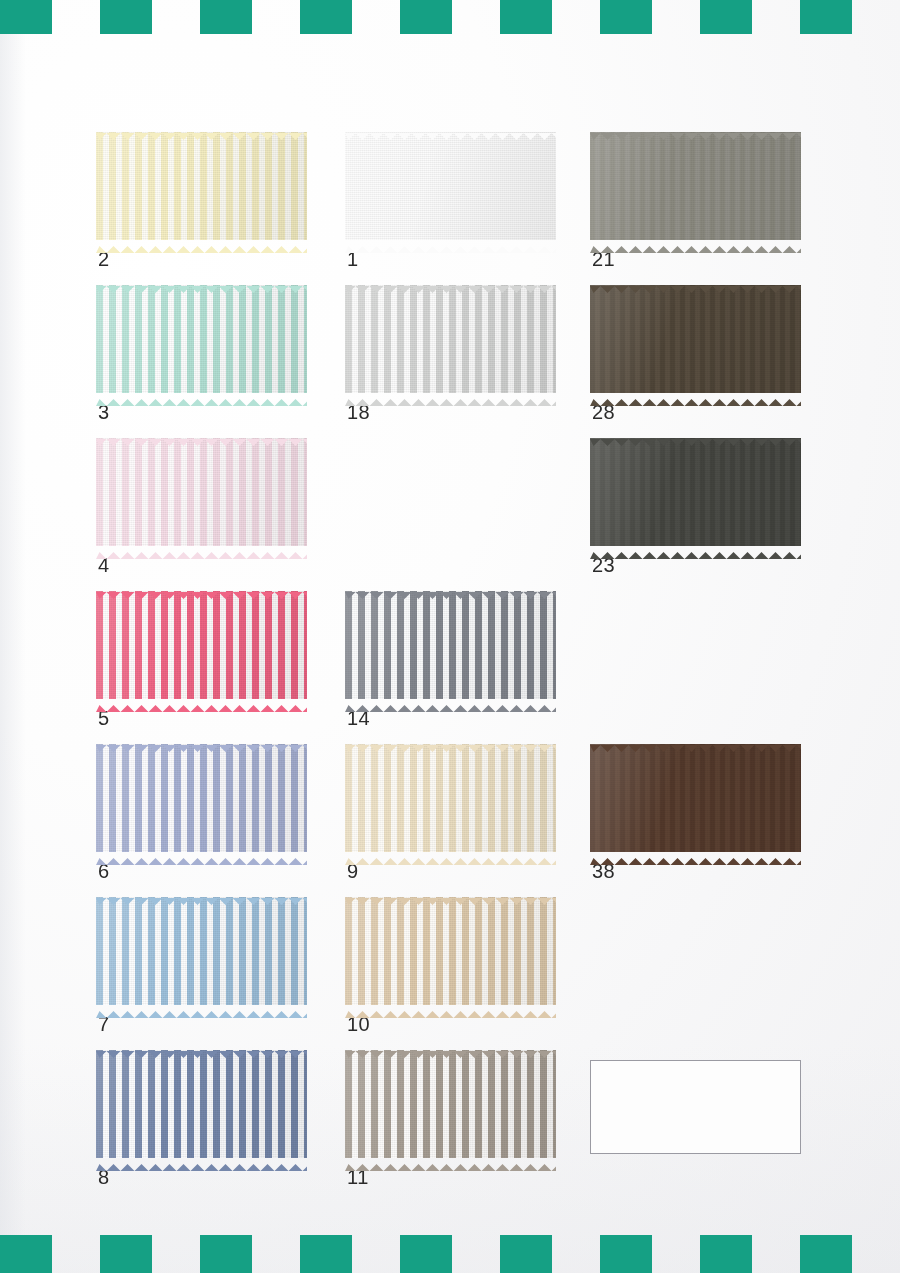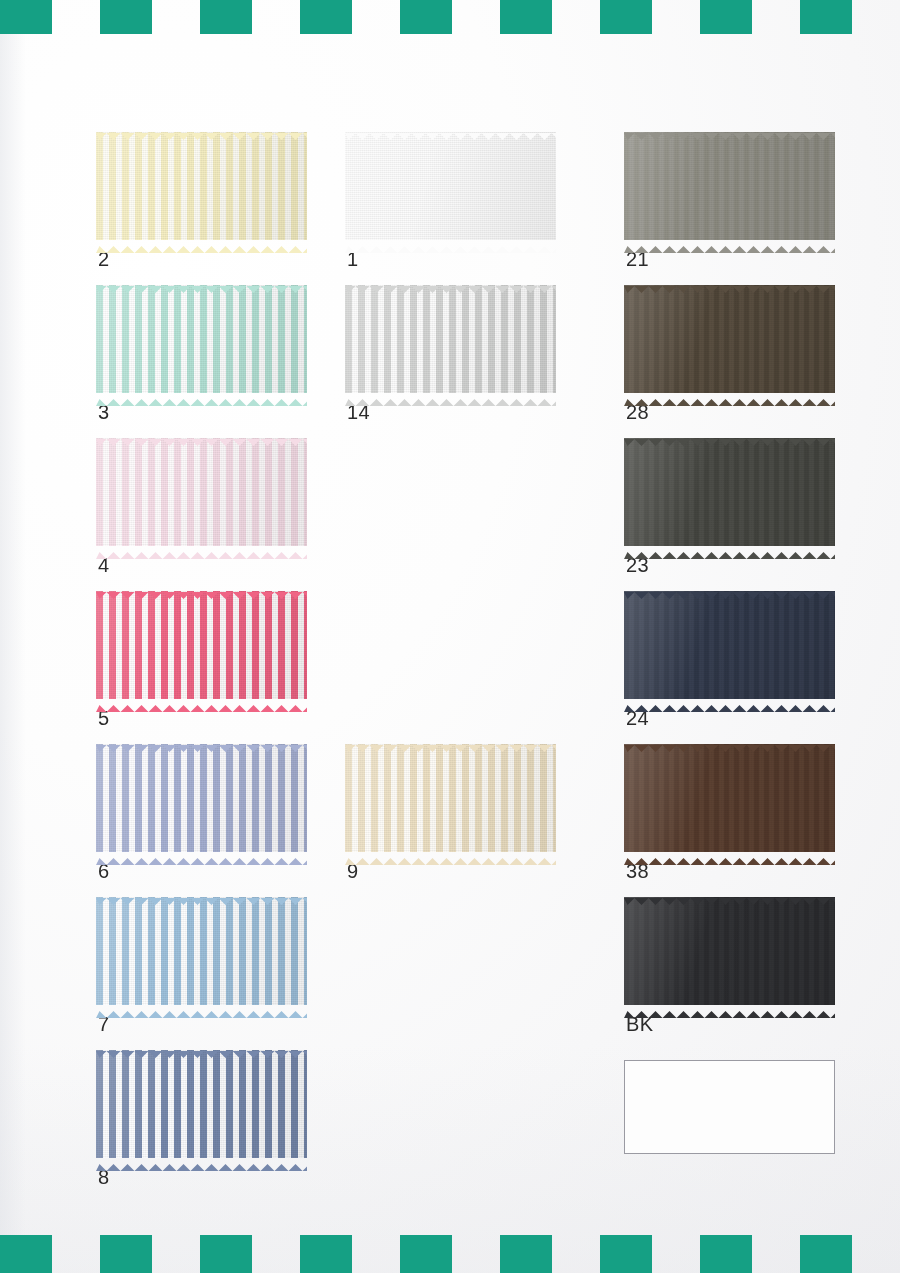--- a/index.html
+++ b/index.html
@@ -62,21 +62,21 @@
     position: relative;
     height: 153px;
   }
   .cell {
     position: absolute;
     top: 0;
     width: 211px;
   }
   .cell.c0 { left: 0px; }
   .cell.c1 { left: 249px; }
-  .cell.c2 { left: 528px; }
+  .cell.c2 { left: 494px; }
 
   .swatch-wrap {
     position: relative;
     width: 211px;
     height: 108px;
   }
 
   
   .swatch {
     position: absolute;
@@ -234,135 +234,135 @@
               <div class="weave"></div>
               <div class="shade"></div>
             </div>
             <div class="zig top"><svg width="211" height="7" viewBox="0 0 211 7" preserveAspectRatio="none">
                 <path d="M0,0 L3.5,7 L10.5,0 L17.5,7 L24.5,0 L31.5,7 L38.5,0 L45.5,7 L52.5,0 L59.5,7 L66.5,0 L73.5,7 L80.5,0 L87.5,7 L94.5,0 L101.5,7 L108.5,0 L115.5,7 L122.5,0 L129.5,7 L136.5,0 L143.5,7 L150.5,0 L157.5,7 L164.5,0 L171.5,7 L178.5,0 L185.5,7 L192.5,0 L199.5,7 L206.5,0 L213.5,7 L211,0 Z" fill="#d3d4d3"></path>
               </svg></div>
             <div class="zig bot"><svg width="211" height="7" viewBox="0 0 211 7" preserveAspectRatio="none">
                 <path d="M0,7 L3.5,0 L10.5,7 L17.5,0 L24.5,7 L31.5,0 L38.5,7 L45.5,0 L52.5,7 L59.5,0 L66.5,7 L73.5,0 L80.5,7 L87.5,0 L94.5,7 L101.5,0 L108.5,7 L115.5,0 L122.5,7 L129.5,0 L136.5,7 L143.5,0 L150.5,7 L157.5,0 L164.5,7 L171.5,0 L178.5,7 L185.5,0 L192.5,7 L199.5,0 L206.5,7 L213.5,0 L211,7 Z" fill="#d3d4d3"></path>
               </svg></div>
           </div>
+          <div class="label">18</div>
+        </div>
+        <div class="cell c2">
+          <div class="swatch-wrap">
+            <div class="swatch" style="background: repeating-linear-gradient(90deg, rgb(78, 68, 55) 0px, rgb(78, 68, 55) 5px, rgb(89, 78, 64) 5px, rgb(89, 78, 64) 10px);">
+              <div class="weave"></div>
+              <div class="shade"></div>
+            </div>
+            <div class="zig top"><svg width="211" height="7" viewBox="0 0 211 7" preserveAspectRatio="none">
+                <path d="M0,0 L3.5,7 L10.5,0 L17.5,7 L24.5,0 L31.5,7 L38.5,0 L45.5,7 L52.5,0 L59.5,7 L66.5,0 L73.5,7 L80.5,0 L87.5,7 L94.5,0 L101.5,7 L108.5,0 L115.5,7 L122.5,0 L129.5,7 L136.5,0 L143.5,7 L150.5,0 L157.5,7 L164.5,0 L171.5,7 L178.5,0 L185.5,7 L192.5,0 L199.5,7 L206.5,0 L213.5,7 L211,0 Z" fill="#594e40"></path>
+              </svg></div>
+            <div class="zig bot"><svg width="211" height="7" viewBox="0 0 211 7" preserveAspectRatio="none">
+                <path d="M0,7 L3.5,0 L10.5,7 L17.5,0 L24.5,7 L31.5,0 L38.5,7 L45.5,0 L52.5,7 L59.5,0 L66.5,7 L73.5,0 L80.5,7 L87.5,0 L94.5,7 L101.5,0 L108.5,7 L115.5,0 L122.5,7 L129.5,0 L136.5,7 L143.5,0 L150.5,7 L157.5,0 L164.5,7 L171.5,0 L178.5,7 L185.5,0 L192.5,7 L199.5,0 L206.5,7 L213.5,0 L211,7 Z" fill="#594e40"></path>
+              </svg></div>
+          </div>
+          <div class="label">28</div>
+        </div>
+      </div>
+      <div class="row">
+        <div class="cell c0">
+          <div class="swatch-wrap">
+            <div class="swatch" style="background: repeating-linear-gradient(90deg, rgb(245, 220, 230) 0px, rgb(245, 220, 230) 7px, rgb(253, 250, 251) 7px, rgb(253, 250, 251) 13px);">
+              <div class="weave"></div>
+              <div class="shade"></div>
+            </div>
+            <div class="zig top"><svg width="211" height="7" viewBox="0 0 211 7" preserveAspectRatio="none">
+                <path d="M0,0 L3.5,7 L10.5,0 L17.5,7 L24.5,0 L31.5,7 L38.5,0 L45.5,7 L52.5,0 L59.5,7 L66.5,0 L73.5,7 L80.5,0 L87.5,7 L94.5,0 L101.5,7 L108.5,0 L115.5,7 L122.5,0 L129.5,7 L136.5,0 L143.5,7 L150.5,0 L157.5,7 L164.5,0 L171.5,7 L178.5,0 L185.5,7 L192.5,0 L199.5,7 L206.5,0 L213.5,7 L211,0 Z" fill="#f5dce6"></path>
+              </svg></div>
+            <div class="zig bot"><svg width="211" height="7" viewBox="0 0 211 7" preserveAspectRatio="none">
+                <path d="M0,7 L3.5,0 L10.5,7 L17.5,0 L24.5,7 L31.5,0 L38.5,7 L45.5,0 L52.5,7 L59.5,0 L66.5,7 L73.5,0 L80.5,7 L87.5,0 L94.5,7 L101.5,0 L108.5,7 L115.5,0 L122.5,7 L129.5,0 L136.5,7 L143.5,0 L150.5,7 L157.5,0 L164.5,7 L171.5,0 L178.5,7 L185.5,0 L192.5,7 L199.5,0 L206.5,7 L213.5,0 L211,7 Z" fill="#f5dce6"></path>
+              </svg></div>
+          </div>
+          <div class="label">4</div>
+        </div>
+        <div class="cell c2">
+          <div class="swatch-wrap">
+            <div class="swatch" style="background: repeating-linear-gradient(90deg, rgb(67, 68, 63) 0px, rgb(67, 68, 63) 5px, rgb(76, 77, 72) 5px, rgb(76, 77, 72) 10px);">
+              <div class="weave"></div>
+              <div class="shade"></div>
+            </div>
+            <div class="zig top"><svg width="211" height="7" viewBox="0 0 211 7" preserveAspectRatio="none">
+                <path d="M0,0 L3.5,7 L10.5,0 L17.5,7 L24.5,0 L31.5,7 L38.5,0 L45.5,7 L52.5,0 L59.5,7 L66.5,0 L73.5,7 L80.5,0 L87.5,7 L94.5,0 L101.5,7 L108.5,0 L115.5,7 L122.5,0 L129.5,7 L136.5,0 L143.5,7 L150.5,0 L157.5,7 L164.5,0 L171.5,7 L178.5,0 L185.5,7 L192.5,0 L199.5,7 L206.5,0 L213.5,7 L211,0 Z" fill="#4c4d48"></path>
+              </svg></div>
+            <div class="zig bot"><svg width="211" height="7" viewBox="0 0 211 7" preserveAspectRatio="none">
+                <path d="M0,7 L3.5,0 L10.5,7 L17.5,0 L24.5,7 L31.5,0 L38.5,7 L45.5,0 L52.5,7 L59.5,0 L66.5,7 L73.5,0 L80.5,7 L87.5,0 L94.5,7 L101.5,0 L108.5,7 L115.5,0 L122.5,7 L129.5,0 L136.5,7 L143.5,0 L150.5,7 L157.5,0 L164.5,7 L171.5,0 L178.5,7 L185.5,0 L192.5,7 L199.5,0 L206.5,7 L213.5,0 L211,7 Z" fill="#4c4d48"></path>
+              </svg></div>
+          </div>
+          <div class="label">23</div>
+        </div>
+      </div>
+      <div class="row">
+        <div class="cell c0">
+          <div class="swatch-wrap">
+            <div class="swatch" style="background: repeating-linear-gradient(90deg, rgb(239, 100, 132) 0px, rgb(239, 100, 132) 7px, rgb(253, 250, 251) 7px, rgb(253, 250, 251) 13px);">
+              <div class="weave"></div>
+              <div class="shade"></div>
+            </div>
+            <div class="zig top"><svg width="211" height="7" viewBox="0 0 211 7" preserveAspectRatio="none">
+                <path d="M0,0 L3.5,7 L10.5,0 L17.5,7 L24.5,0 L31.5,7 L38.5,0 L45.5,7 L52.5,0 L59.5,7 L66.5,0 L73.5,7 L80.5,0 L87.5,7 L94.5,0 L101.5,7 L108.5,0 L115.5,7 L122.5,0 L129.5,7 L136.5,0 L143.5,7 L150.5,0 L157.5,7 L164.5,0 L171.5,7 L178.5,0 L185.5,7 L192.5,0 L199.5,7 L206.5,0 L213.5,7 L211,0 Z" fill="#ef6484"></path>
+              </svg></div>
+            <div class="zig bot"><svg width="211" height="7" viewBox="0 0 211 7" preserveAspectRatio="none">
+                <path d="M0,7 L3.5,0 L10.5,7 L17.5,0 L24.5,7 L31.5,0 L38.5,7 L45.5,0 L52.5,7 L59.5,0 L66.5,7 L73.5,0 L80.5,7 L87.5,0 L94.5,7 L101.5,0 L108.5,7 L115.5,0 L122.5,7 L129.5,0 L136.5,7 L143.5,0 L150.5,7 L157.5,0 L164.5,7 L171.5,0 L178.5,7 L185.5,0 L192.5,7 L199.5,0 L206.5,7 L213.5,0 L211,7 Z" fill="#ef6484"></path>
+              </svg></div>
+          </div>
+          <div class="label">5</div>
+        </div>
+        <div class="cell c1">
+          <div class="swatch-wrap">
+            <div class="swatch" style="background: repeating-linear-gradient(90deg, rgb(130, 134, 142) 0px, rgb(130, 134, 142) 7px, rgb(249, 250, 251) 7px, rgb(249, 250, 251) 13px);">
+              <div class="weave"></div>
+              <div class="shade"></div>
+            </div>
+            <div class="zig top"><svg width="211" height="7" viewBox="0 0 211 7" preserveAspectRatio="none">
+                <path d="M0,0 L3.5,7 L10.5,0 L17.5,7 L24.5,0 L31.5,7 L38.5,0 L45.5,7 L52.5,0 L59.5,7 L66.5,0 L73.5,7 L80.5,0 L87.5,7 L94.5,0 L101.5,7 L108.5,0 L115.5,7 L122.5,0 L129.5,7 L136.5,0 L143.5,7 L150.5,0 L157.5,7 L164.5,0 L171.5,7 L178.5,0 L185.5,7 L192.5,0 L199.5,7 L206.5,0 L213.5,7 L211,0 Z" fill="#82868e"></path>
+              </svg></div>
+            <div class="zig bot"><svg width="211" height="7" viewBox="0 0 211 7" preserveAspectRatio="none">
+                <path d="M0,7 L3.5,0 L10.5,7 L17.5,0 L24.5,7 L31.5,0 L38.5,7 L45.5,0 L52.5,7 L59.5,0 L66.5,7 L73.5,0 L80.5,7 L87.5,0 L94.5,7 L101.5,0 L108.5,7 L115.5,0 L122.5,7 L129.5,0 L136.5,7 L143.5,0 L150.5,7 L157.5,0 L164.5,7 L171.5,0 L178.5,7 L185.5,0 L192.5,7 L199.5,0 L206.5,7 L213.5,0 L211,7 Z" fill="#82868e"></path>
+              </svg></div>
+          </div>
           <div class="label">14</div>
         </div>
+      </div>
+      <div class="row">
+        <div class="cell c0">
+          <div class="swatch-wrap">
+            <div class="swatch" style="background: repeating-linear-gradient(90deg, rgb(166, 176, 210) 0px, rgb(166, 176, 210) 7px, rgb(251, 251, 253) 7px, rgb(251, 251, 253) 13px);">
+              <div class="weave"></div>
+              <div class="shade"></div>
+            </div>
+            <div class="zig top"><svg width="211" height="7" viewBox="0 0 211 7" preserveAspectRatio="none">
+                <path d="M0,0 L3.5,7 L10.5,0 L17.5,7 L24.5,0 L31.5,7 L38.5,0 L45.5,7 L52.5,0 L59.5,7 L66.5,0 L73.5,7 L80.5,0 L87.5,7 L94.5,0 L101.5,7 L108.5,0 L115.5,7 L122.5,0 L129.5,7 L136.5,0 L143.5,7 L150.5,0 L157.5,7 L164.5,0 L171.5,7 L178.5,0 L185.5,7 L192.5,0 L199.5,7 L206.5,0 L213.5,7 L211,0 Z" fill="#a6b0d2"></path>
+              </svg></div>
+            <div class="zig bot"><svg width="211" height="7" viewBox="0 0 211 7" preserveAspectRatio="none">
+                <path d="M0,7 L3.5,0 L10.5,7 L17.5,0 L24.5,7 L31.5,0 L38.5,7 L45.5,0 L52.5,7 L59.5,0 L66.5,7 L73.5,0 L80.5,7 L87.5,0 L94.5,7 L101.5,0 L108.5,7 L115.5,0 L122.5,7 L129.5,0 L136.5,7 L143.5,0 L150.5,7 L157.5,0 L164.5,7 L171.5,0 L178.5,7 L185.5,0 L192.5,7 L199.5,0 L206.5,7 L213.5,0 L211,7 Z" fill="#a6b0d2"></path>
+              </svg></div>
+          </div>
+          <div class="label">6</div>
+        </div>
+        <div class="cell c1">
+          <div class="swatch-wrap">
+            <div class="swatch" style="background: repeating-linear-gradient(90deg, rgb(236, 223, 194) 0px, rgb(236, 223, 194) 7px, rgb(253, 251, 246) 7px, rgb(253, 251, 246) 13px);">
+              <div class="weave"></div>
+              <div class="shade"></div>
+            </div>
+            <div class="zig top"><svg width="211" height="7" viewBox="0 0 211 7" preserveAspectRatio="none">
+                <path d="M0,0 L3.5,7 L10.5,0 L17.5,7 L24.5,0 L31.5,7 L38.5,0 L45.5,7 L52.5,0 L59.5,7 L66.5,0 L73.5,7 L80.5,0 L87.5,7 L94.5,0 L101.5,7 L108.5,0 L115.5,7 L122.5,0 L129.5,7 L136.5,0 L143.5,7 L150.5,0 L157.5,7 L164.5,0 L171.5,7 L178.5,0 L185.5,7 L192.5,0 L199.5,7 L206.5,0 L213.5,7 L211,0 Z" fill="#ecdfc2"></path>
+              </svg></div>
+            <div class="zig bot"><svg width="211" height="7" viewBox="0 0 211 7" preserveAspectRatio="none">
+                <path d="M0,7 L3.5,0 L10.5,7 L17.5,0 L24.5,7 L31.5,0 L38.5,7 L45.5,0 L52.5,7 L59.5,0 L66.5,7 L73.5,0 L80.5,7 L87.5,0 L94.5,7 L101.5,0 L108.5,7 L115.5,0 L122.5,7 L129.5,0 L136.5,7 L143.5,0 L150.5,7 L157.5,0 L164.5,7 L171.5,0 L178.5,7 L185.5,0 L192.5,7 L199.5,0 L206.5,7 L213.5,0 L211,7 Z" fill="#ecdfc2"></path>
+              </svg></div>
+          </div>
+          <div class="label">9</div>
+        </div>
         <div class="cell c2">
           <div class="swatch-wrap">
-            <div class="swatch" style="background: repeating-linear-gradient(90deg, rgb(78, 68, 55) 0px, rgb(78, 68, 55) 5px, rgb(89, 78, 64) 5px, rgb(89, 78, 64) 10px);">
-              <div class="weave"></div>
-              <div class="shade"></div>
-            </div>
-            <div class="zig top"><svg width="211" height="7" viewBox="0 0 211 7" preserveAspectRatio="none">
-                <path d="M0,0 L3.5,7 L10.5,0 L17.5,7 L24.5,0 L31.5,7 L38.5,0 L45.5,7 L52.5,0 L59.5,7 L66.5,0 L73.5,7 L80.5,0 L87.5,7 L94.5,0 L101.5,7 L108.5,0 L115.5,7 L122.5,0 L129.5,7 L136.5,0 L143.5,7 L150.5,0 L157.5,7 L164.5,0 L171.5,7 L178.5,0 L185.5,7 L192.5,0 L199.5,7 L206.5,0 L213.5,7 L211,0 Z" fill="#594e40"></path>
-              </svg></div>
-            <div class="zig bot"><svg width="211" height="7" viewBox="0 0 211 7" preserveAspectRatio="none">
-                <path d="M0,7 L3.5,0 L10.5,7 L17.5,0 L24.5,7 L31.5,0 L38.5,7 L45.5,0 L52.5,7 L59.5,0 L66.5,7 L73.5,0 L80.5,7 L87.5,0 L94.5,7 L101.5,0 L108.5,7 L115.5,0 L122.5,7 L129.5,0 L136.5,7 L143.5,0 L150.5,7 L157.5,0 L164.5,7 L171.5,0 L178.5,7 L185.5,0 L192.5,7 L199.5,0 L206.5,7 L213.5,0 L211,7 Z" fill="#594e40"></path>
-              </svg></div>
-          </div>
-          <div class="label">28</div>
-        </div>
-      </div>
-      <div class="row">
-        <div class="cell c0">
-          <div class="swatch-wrap">
-            <div class="swatch" style="background: repeating-linear-gradient(90deg, rgb(245, 220, 230) 0px, rgb(245, 220, 230) 7px, rgb(253, 250, 251) 7px, rgb(253, 250, 251) 13px);">
-              <div class="weave"></div>
-              <div class="shade"></div>
-            </div>
-            <div class="zig top"><svg width="211" height="7" viewBox="0 0 211 7" preserveAspectRatio="none">
-                <path d="M0,0 L3.5,7 L10.5,0 L17.5,7 L24.5,0 L31.5,7 L38.5,0 L45.5,7 L52.5,0 L59.5,7 L66.5,0 L73.5,7 L80.5,0 L87.5,7 L94.5,0 L101.5,7 L108.5,0 L115.5,7 L122.5,0 L129.5,7 L136.5,0 L143.5,7 L150.5,0 L157.5,7 L164.5,0 L171.5,7 L178.5,0 L185.5,7 L192.5,0 L199.5,7 L206.5,0 L213.5,7 L211,0 Z" fill="#f5dce6"></path>
-              </svg></div>
-            <div class="zig bot"><svg width="211" height="7" viewBox="0 0 211 7" preserveAspectRatio="none">
-                <path d="M0,7 L3.5,0 L10.5,7 L17.5,0 L24.5,7 L31.5,0 L38.5,7 L45.5,0 L52.5,7 L59.5,0 L66.5,7 L73.5,0 L80.5,7 L87.5,0 L94.5,7 L101.5,0 L108.5,7 L115.5,0 L122.5,7 L129.5,0 L136.5,7 L143.5,0 L150.5,7 L157.5,0 L164.5,7 L171.5,0 L178.5,7 L185.5,0 L192.5,7 L199.5,0 L206.5,7 L213.5,0 L211,7 Z" fill="#f5dce6"></path>
-              </svg></div>
-          </div>
-          <div class="label">4</div>
-        </div>
-        <div class="cell c2">
-          <div class="swatch-wrap">
-            <div class="swatch" style="background: repeating-linear-gradient(90deg, rgb(67, 68, 63) 0px, rgb(67, 68, 63) 5px, rgb(76, 77, 72) 5px, rgb(76, 77, 72) 10px);">
-              <div class="weave"></div>
-              <div class="shade"></div>
-            </div>
-            <div class="zig top"><svg width="211" height="7" viewBox="0 0 211 7" preserveAspectRatio="none">
-                <path d="M0,0 L3.5,7 L10.5,0 L17.5,7 L24.5,0 L31.5,7 L38.5,0 L45.5,7 L52.5,0 L59.5,7 L66.5,0 L73.5,7 L80.5,0 L87.5,7 L94.5,0 L101.5,7 L108.5,0 L115.5,7 L122.5,0 L129.5,7 L136.5,0 L143.5,7 L150.5,0 L157.5,7 L164.5,0 L171.5,7 L178.5,0 L185.5,7 L192.5,0 L199.5,7 L206.5,0 L213.5,7 L211,0 Z" fill="#4c4d48"></path>
-              </svg></div>
-            <div class="zig bot"><svg width="211" height="7" viewBox="0 0 211 7" preserveAspectRatio="none">
-                <path d="M0,7 L3.5,0 L10.5,7 L17.5,0 L24.5,7 L31.5,0 L38.5,7 L45.5,0 L52.5,7 L59.5,0 L66.5,7 L73.5,0 L80.5,7 L87.5,0 L94.5,7 L101.5,0 L108.5,7 L115.5,0 L122.5,7 L129.5,0 L136.5,7 L143.5,0 L150.5,7 L157.5,0 L164.5,7 L171.5,0 L178.5,7 L185.5,0 L192.5,7 L199.5,0 L206.5,7 L213.5,0 L211,7 Z" fill="#4c4d48"></path>
-              </svg></div>
-          </div>
-          <div class="label">23</div>
-        </div>
-      </div>
-      <div class="row">
-        <div class="cell c0">
-          <div class="swatch-wrap">
-            <div class="swatch" style="background: repeating-linear-gradient(90deg, rgb(239, 100, 132) 0px, rgb(239, 100, 132) 7px, rgb(253, 250, 251) 7px, rgb(253, 250, 251) 13px);">
-              <div class="weave"></div>
-              <div class="shade"></div>
-            </div>
-            <div class="zig top"><svg width="211" height="7" viewBox="0 0 211 7" preserveAspectRatio="none">
-                <path d="M0,0 L3.5,7 L10.5,0 L17.5,7 L24.5,0 L31.5,7 L38.5,0 L45.5,7 L52.5,0 L59.5,7 L66.5,0 L73.5,7 L80.5,0 L87.5,7 L94.5,0 L101.5,7 L108.5,0 L115.5,7 L122.5,0 L129.5,7 L136.5,0 L143.5,7 L150.5,0 L157.5,7 L164.5,0 L171.5,7 L178.5,0 L185.5,7 L192.5,0 L199.5,7 L206.5,0 L213.5,7 L211,0 Z" fill="#ef6484"></path>
-              </svg></div>
-            <div class="zig bot"><svg width="211" height="7" viewBox="0 0 211 7" preserveAspectRatio="none">
-                <path d="M0,7 L3.5,0 L10.5,7 L17.5,0 L24.5,7 L31.5,0 L38.5,7 L45.5,0 L52.5,7 L59.5,0 L66.5,7 L73.5,0 L80.5,7 L87.5,0 L94.5,7 L101.5,0 L108.5,7 L115.5,0 L122.5,7 L129.5,0 L136.5,7 L143.5,0 L150.5,7 L157.5,0 L164.5,7 L171.5,0 L178.5,7 L185.5,0 L192.5,7 L199.5,0 L206.5,7 L213.5,0 L211,7 Z" fill="#ef6484"></path>
-              </svg></div>
-          </div>
-          <div class="label">5</div>
-        </div>
-        <div class="cell c2">
-          <div class="swatch-wrap">
-            <div class="swatch" style="background: repeating-linear-gradient(90deg, rgb(46, 54, 71) 0px, rgb(46, 54, 71) 5px, rgb(54, 62, 80) 5px, rgb(54, 62, 80) 10px);">
-              <div class="weave"></div>
-              <div class="shade"></div>
-            </div>
-            <div class="zig top"><svg width="211" height="7" viewBox="0 0 211 7" preserveAspectRatio="none">
-                <path d="M0,0 L3.5,7 L10.5,0 L17.5,7 L24.5,0 L31.5,7 L38.5,0 L45.5,7 L52.5,0 L59.5,7 L66.5,0 L73.5,7 L80.5,0 L87.5,7 L94.5,0 L101.5,7 L108.5,0 L115.5,7 L122.5,0 L129.5,7 L136.5,0 L143.5,7 L150.5,0 L157.5,7 L164.5,0 L171.5,7 L178.5,0 L185.5,7 L192.5,0 L199.5,7 L206.5,0 L213.5,7 L211,0 Z" fill="#363e50"></path>
-              </svg></div>
-            <div class="zig bot"><svg width="211" height="7" viewBox="0 0 211 7" preserveAspectRatio="none">
-                <path d="M0,7 L3.5,0 L10.5,7 L17.5,0 L24.5,7 L31.5,0 L38.5,7 L45.5,0 L52.5,7 L59.5,0 L66.5,7 L73.5,0 L80.5,7 L87.5,0 L94.5,7 L101.5,0 L108.5,7 L115.5,0 L122.5,7 L129.5,0 L136.5,7 L143.5,0 L150.5,7 L157.5,0 L164.5,7 L171.5,0 L178.5,7 L185.5,0 L192.5,7 L199.5,0 L206.5,7 L213.5,0 L211,7 Z" fill="#363e50"></path>
-              </svg></div>
-          </div>
-          <div class="label">24</div>
-        </div>
-      </div>
-      <div class="row">
-        <div class="cell c0">
-          <div class="swatch-wrap">
-            <div class="swatch" style="background: repeating-linear-gradient(90deg, rgb(166, 176, 210) 0px, rgb(166, 176, 210) 7px, rgb(251, 251, 253) 7px, rgb(251, 251, 253) 13px);">
-              <div class="weave"></div>
-              <div class="shade"></div>
-            </div>
-            <div class="zig top"><svg width="211" height="7" viewBox="0 0 211 7" preserveAspectRatio="none">
-                <path d="M0,0 L3.5,7 L10.5,0 L17.5,7 L24.5,0 L31.5,7 L38.5,0 L45.5,7 L52.5,0 L59.5,7 L66.5,0 L73.5,7 L80.5,0 L87.5,7 L94.5,0 L101.5,7 L108.5,0 L115.5,7 L122.5,0 L129.5,7 L136.5,0 L143.5,7 L150.5,0 L157.5,7 L164.5,0 L171.5,7 L178.5,0 L185.5,7 L192.5,0 L199.5,7 L206.5,0 L213.5,7 L211,0 Z" fill="#a6b0d2"></path>
-              </svg></div>
-            <div class="zig bot"><svg width="211" height="7" viewBox="0 0 211 7" preserveAspectRatio="none">
-                <path d="M0,7 L3.5,0 L10.5,7 L17.5,0 L24.5,7 L31.5,0 L38.5,7 L45.5,0 L52.5,7 L59.5,0 L66.5,7 L73.5,0 L80.5,7 L87.5,0 L94.5,7 L101.5,0 L108.5,7 L115.5,0 L122.5,7 L129.5,0 L136.5,7 L143.5,0 L150.5,7 L157.5,0 L164.5,7 L171.5,0 L178.5,7 L185.5,0 L192.5,7 L199.5,0 L206.5,7 L213.5,0 L211,7 Z" fill="#a6b0d2"></path>
-              </svg></div>
-          </div>
-          <div class="label">6</div>
-        </div>
-        <div class="cell c1">
-          <div class="swatch-wrap">
-            <div class="swatch" style="background: repeating-linear-gradient(90deg, rgb(236, 223, 194) 0px, rgb(236, 223, 194) 7px, rgb(253, 251, 246) 7px, rgb(253, 251, 246) 13px);">
-              <div class="weave"></div>
-              <div class="shade"></div>
-            </div>
-            <div class="zig top"><svg width="211" height="7" viewBox="0 0 211 7" preserveAspectRatio="none">
-                <path d="M0,0 L3.5,7 L10.5,0 L17.5,7 L24.5,0 L31.5,7 L38.5,0 L45.5,7 L52.5,0 L59.5,7 L66.5,0 L73.5,7 L80.5,0 L87.5,7 L94.5,0 L101.5,7 L108.5,0 L115.5,7 L122.5,0 L129.5,7 L136.5,0 L143.5,7 L150.5,0 L157.5,7 L164.5,0 L171.5,7 L178.5,0 L185.5,7 L192.5,0 L199.5,7 L206.5,0 L213.5,7 L211,0 Z" fill="#ecdfc2"></path>
-              </svg></div>
-            <div class="zig bot"><svg width="211" height="7" viewBox="0 0 211 7" preserveAspectRatio="none">
-                <path d="M0,7 L3.5,0 L10.5,7 L17.5,0 L24.5,7 L31.5,0 L38.5,7 L45.5,0 L52.5,7 L59.5,0 L66.5,7 L73.5,0 L80.5,7 L87.5,0 L94.5,7 L101.5,0 L108.5,7 L115.5,0 L122.5,7 L129.5,0 L136.5,7 L143.5,0 L150.5,7 L157.5,0 L164.5,7 L171.5,0 L178.5,7 L185.5,0 L192.5,7 L199.5,0 L206.5,7 L213.5,0 L211,7 Z" fill="#ecdfc2"></path>
-              </svg></div>
-          </div>
-          <div class="label">9</div>
-        </div>
-        <div class="cell c2">
-          <div class="swatch-wrap">
             <div class="swatch" style="background: repeating-linear-gradient(90deg, rgb(82, 56, 42) 0px, rgb(82, 56, 42) 5px, rgb(92, 65, 50) 5px, rgb(92, 65, 50) 10px);">
               <div class="weave"></div>
               <div class="shade"></div>
             </div>
             <div class="zig top"><svg width="211" height="7" viewBox="0 0 211 7" preserveAspectRatio="none">
                 <path d="M0,0 L3.5,7 L10.5,0 L17.5,7 L24.5,0 L31.5,7 L38.5,0 L45.5,7 L52.5,0 L59.5,7 L66.5,0 L73.5,7 L80.5,0 L87.5,7 L94.5,0 L101.5,7 L108.5,0 L115.5,7 L122.5,0 L129.5,7 L136.5,0 L143.5,7 L150.5,0 L157.5,7 L164.5,0 L171.5,7 L178.5,0 L185.5,7 L192.5,0 L199.5,7 L206.5,0 L213.5,7 L211,0 Z" fill="#5c4132"></path>
               </svg></div>
             <div class="zig bot"><svg width="211" height="7" viewBox="0 0 211 7" preserveAspectRatio="none">
                 <path d="M0,7 L3.5,0 L10.5,7 L17.5,0 L24.5,7 L31.5,0 L38.5,7 L45.5,0 L52.5,7 L59.5,0 L66.5,7 L73.5,0 L80.5,7 L87.5,0 L94.5,7 L101.5,0 L108.5,7 L115.5,0 L122.5,7 L129.5,0 L136.5,7 L143.5,0 L150.5,7 L157.5,0 L164.5,7 L171.5,0 L178.5,7 L185.5,0 L192.5,7 L199.5,0 L206.5,7 L213.5,0 L211,7 Z" fill="#5c4132"></path>
               </svg></div>
@@ -379,51 +379,66 @@
             </div>
             <div class="zig top"><svg width="211" height="7" viewBox="0 0 211 7" preserveAspectRatio="none">
                 <path d="M0,0 L3.5,7 L10.5,0 L17.5,7 L24.5,0 L31.5,7 L38.5,0 L45.5,7 L52.5,0 L59.5,7 L66.5,0 L73.5,7 L80.5,0 L87.5,7 L94.5,0 L101.5,7 L108.5,0 L115.5,7 L122.5,0 L129.5,7 L136.5,0 L143.5,7 L150.5,0 L157.5,7 L164.5,0 L171.5,7 L178.5,0 L185.5,7 L192.5,0 L199.5,7 L206.5,0 L213.5,7 L211,0 Z" fill="#9dc0db"></path>
               </svg></div>
             <div class="zig bot"><svg width="211" height="7" viewBox="0 0 211 7" preserveAspectRatio="none">
                 <path d="M0,7 L3.5,0 L10.5,7 L17.5,0 L24.5,7 L31.5,0 L38.5,7 L45.5,0 L52.5,7 L59.5,0 L66.5,7 L73.5,0 L80.5,7 L87.5,0 L94.5,7 L101.5,0 L108.5,7 L115.5,0 L122.5,7 L129.5,0 L136.5,7 L143.5,0 L150.5,7 L157.5,0 L164.5,7 L171.5,0 L178.5,7 L185.5,0 L192.5,7 L199.5,0 L206.5,7 L213.5,0 L211,7 Z" fill="#9dc0db"></path>
               </svg></div>
           </div>
           <div class="label">7</div>
         </div>
-        <div class="cell c2">
-          <div class="swatch-wrap">
-            <div class="swatch" style="background: repeating-linear-gradient(90deg, rgb(42, 43, 46) 0px, rgb(42, 43, 46) 5px, rgb(49, 50, 53) 5px, rgb(49, 50, 53) 10px);">
-              <div class="weave"></div>
-              <div class="shade"></div>
-            </div>
-            <div class="zig top"><svg width="211" height="7" viewBox="0 0 211 7" preserveAspectRatio="none">
-                <path d="M0,0 L3.5,7 L10.5,0 L17.5,7 L24.5,0 L31.5,7 L38.5,0 L45.5,7 L52.5,0 L59.5,7 L66.5,0 L73.5,7 L80.5,0 L87.5,7 L94.5,0 L101.5,7 L108.5,0 L115.5,7 L122.5,0 L129.5,7 L136.5,0 L143.5,7 L150.5,0 L157.5,7 L164.5,0 L171.5,7 L178.5,0 L185.5,7 L192.5,0 L199.5,7 L206.5,0 L213.5,7 L211,0 Z" fill="#313235"></path>
-              </svg></div>
-            <div class="zig bot"><svg width="211" height="7" viewBox="0 0 211 7" preserveAspectRatio="none">
-                <path d="M0,7 L3.5,0 L10.5,7 L17.5,0 L24.5,7 L31.5,0 L38.5,7 L45.5,0 L52.5,7 L59.5,0 L66.5,7 L73.5,0 L80.5,7 L87.5,0 L94.5,7 L101.5,0 L108.5,7 L115.5,0 L122.5,7 L129.5,0 L136.5,7 L143.5,0 L150.5,7 L157.5,0 L164.5,7 L171.5,0 L178.5,7 L185.5,0 L192.5,7 L199.5,0 L206.5,7 L213.5,0 L211,7 Z" fill="#313235"></path>
-              </svg></div>
-          </div>
-          <div class="label">BK</div>
+        <div class="cell c1">
+          <div class="swatch-wrap">
+            <div class="swatch" style="background: repeating-linear-gradient(90deg, rgb(221, 201, 171) 0px, rgb(221, 201, 171) 7px, rgb(252, 250, 246) 7px, rgb(252, 250, 246) 13px);">
+              <div class="weave"></div>
+              <div class="shade"></div>
+            </div>
+            <div class="zig top"><svg width="211" height="7" viewBox="0 0 211 7" preserveAspectRatio="none">
+                <path d="M0,0 L3.5,7 L10.5,0 L17.5,7 L24.5,0 L31.5,7 L38.5,0 L45.5,7 L52.5,0 L59.5,7 L66.5,0 L73.5,7 L80.5,0 L87.5,7 L94.5,0 L101.5,7 L108.5,0 L115.5,7 L122.5,0 L129.5,7 L136.5,0 L143.5,7 L150.5,0 L157.5,7 L164.5,0 L171.5,7 L178.5,0 L185.5,7 L192.5,0 L199.5,7 L206.5,0 L213.5,7 L211,0 Z" fill="#ddc9ab"></path>
+              </svg></div>
+            <div class="zig bot"><svg width="211" height="7" viewBox="0 0 211 7" preserveAspectRatio="none">
+                <path d="M0,7 L3.5,0 L10.5,7 L17.5,0 L24.5,7 L31.5,0 L38.5,7 L45.5,0 L52.5,7 L59.5,0 L66.5,7 L73.5,0 L80.5,7 L87.5,0 L94.5,7 L101.5,0 L108.5,7 L115.5,0 L122.5,7 L129.5,0 L136.5,7 L143.5,0 L150.5,7 L157.5,0 L164.5,7 L171.5,0 L178.5,7 L185.5,0 L192.5,7 L199.5,0 L206.5,7 L213.5,0 L211,7 Z" fill="#ddc9ab"></path>
+              </svg></div>
+          </div>
+          <div class="label">10</div>
         </div>
       </div>
       <div class="row">
         <div class="cell c0">
           <div class="swatch-wrap">
             <div class="swatch" style="background: repeating-linear-gradient(90deg, rgb(117, 135, 171) 0px, rgb(117, 135, 171) 7px, rgb(250, 251, 253) 7px, rgb(250, 251, 253) 13px);">
               <div class="weave"></div>
               <div class="shade"></div>
             </div>
             <div class="zig top"><svg width="211" height="7" viewBox="0 0 211 7" preserveAspectRatio="none">
                 <path d="M0,0 L3.5,7 L10.5,0 L17.5,7 L24.5,0 L31.5,7 L38.5,0 L45.5,7 L52.5,0 L59.5,7 L66.5,0 L73.5,7 L80.5,0 L87.5,7 L94.5,0 L101.5,7 L108.5,0 L115.5,7 L122.5,0 L129.5,7 L136.5,0 L143.5,7 L150.5,0 L157.5,7 L164.5,0 L171.5,7 L178.5,0 L185.5,7 L192.5,0 L199.5,7 L206.5,0 L213.5,7 L211,0 Z" fill="#7587ab"></path>
               </svg></div>
             <div class="zig bot"><svg width="211" height="7" viewBox="0 0 211 7" preserveAspectRatio="none">
                 <path d="M0,7 L3.5,0 L10.5,7 L17.5,0 L24.5,7 L31.5,0 L38.5,7 L45.5,0 L52.5,7 L59.5,0 L66.5,7 L73.5,0 L80.5,7 L87.5,0 L94.5,7 L101.5,0 L108.5,7 L115.5,0 L122.5,7 L129.5,0 L136.5,7 L143.5,0 L150.5,7 L157.5,0 L164.5,7 L171.5,0 L178.5,7 L185.5,0 L192.5,7 L199.5,0 L206.5,7 L213.5,0 L211,7 Z" fill="#7587ab"></path>
               </svg></div>
           </div>
           <div class="label">8</div>
+        </div>
+        <div class="cell c1">
+          <div class="swatch-wrap">
+            <div class="swatch" style="background: repeating-linear-gradient(90deg, rgb(165, 156, 146) 0px, rgb(165, 156, 146) 7px, rgb(251, 250, 249) 7px, rgb(251, 250, 249) 13px);">
+              <div class="weave"></div>
+              <div class="shade"></div>
+            </div>
+            <div class="zig top"><svg width="211" height="7" viewBox="0 0 211 7" preserveAspectRatio="none">
+                <path d="M0,0 L3.5,7 L10.5,0 L17.5,7 L24.5,0 L31.5,7 L38.5,0 L45.5,7 L52.5,0 L59.5,7 L66.5,0 L73.5,7 L80.5,0 L87.5,7 L94.5,0 L101.5,7 L108.5,0 L115.5,7 L122.5,0 L129.5,7 L136.5,0 L143.5,7 L150.5,0 L157.5,7 L164.5,0 L171.5,7 L178.5,0 L185.5,7 L192.5,0 L199.5,7 L206.5,0 L213.5,7 L211,0 Z" fill="#a59c92"></path>
+              </svg></div>
+            <div class="zig bot"><svg width="211" height="7" viewBox="0 0 211 7" preserveAspectRatio="none">
+                <path d="M0,7 L3.5,0 L10.5,7 L17.5,0 L24.5,7 L31.5,0 L38.5,7 L45.5,0 L52.5,7 L59.5,0 L66.5,7 L73.5,0 L80.5,7 L87.5,0 L94.5,7 L101.5,0 L108.5,7 L115.5,0 L122.5,7 L129.5,0 L136.5,7 L143.5,0 L150.5,7 L157.5,0 L164.5,7 L171.5,0 L178.5,7 L185.5,0 L192.5,7 L199.5,0 L206.5,7 L213.5,0 L211,7 Z" fill="#a59c92"></path>
+              </svg></div>
+          </div>
+          <div class="label">11</div>
         </div>
         <div class="cell c2">
           <div class="swatch-wrap">
             <div class="empty-box" style="background: rgb(253, 253, 253);"></div>
           </div>
         </div>
       </div>
     </div>
 
   <div class="checker-band bottom">

